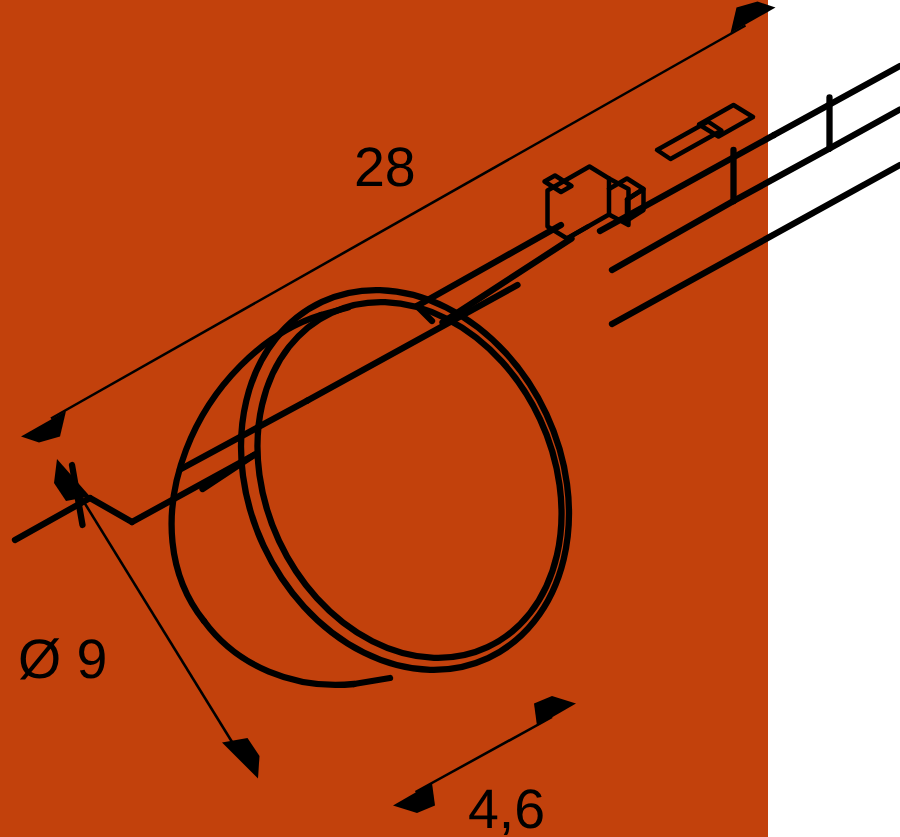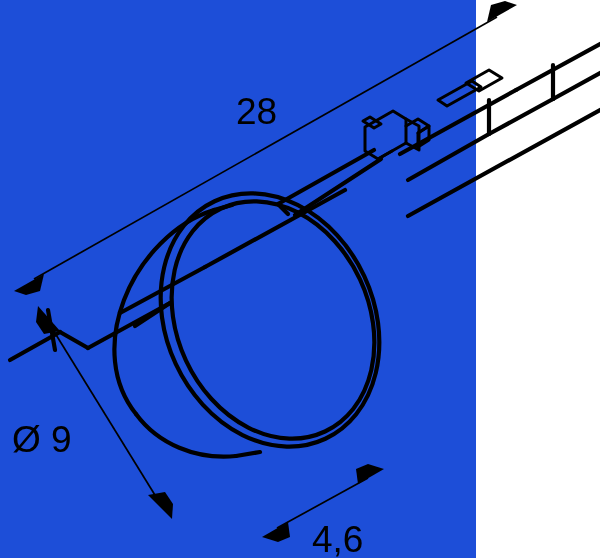--- a/index.html
+++ b/index.html
@@ -8,23 +8,23 @@
     background: #ffffff;
   }
   body {
     width: 600px;
     height: 558px;
     overflow: hidden;
     font-family: "Liberation Sans", sans-serif;
   }
   #drawing-root {
     position: relative;
-    width: 476px;
+    width: 512px;
     height: 558px;
-    background: #1d4ed8;
+    background: #c2410c;
   }
   svg#technical-drawing {
     display: block;
     width: 600px;
     height: 558px;
   }
   .dim-text {
     font-family: "Liberation Sans", sans-serif;
     font-size: 37px;
     fill: #000000;

